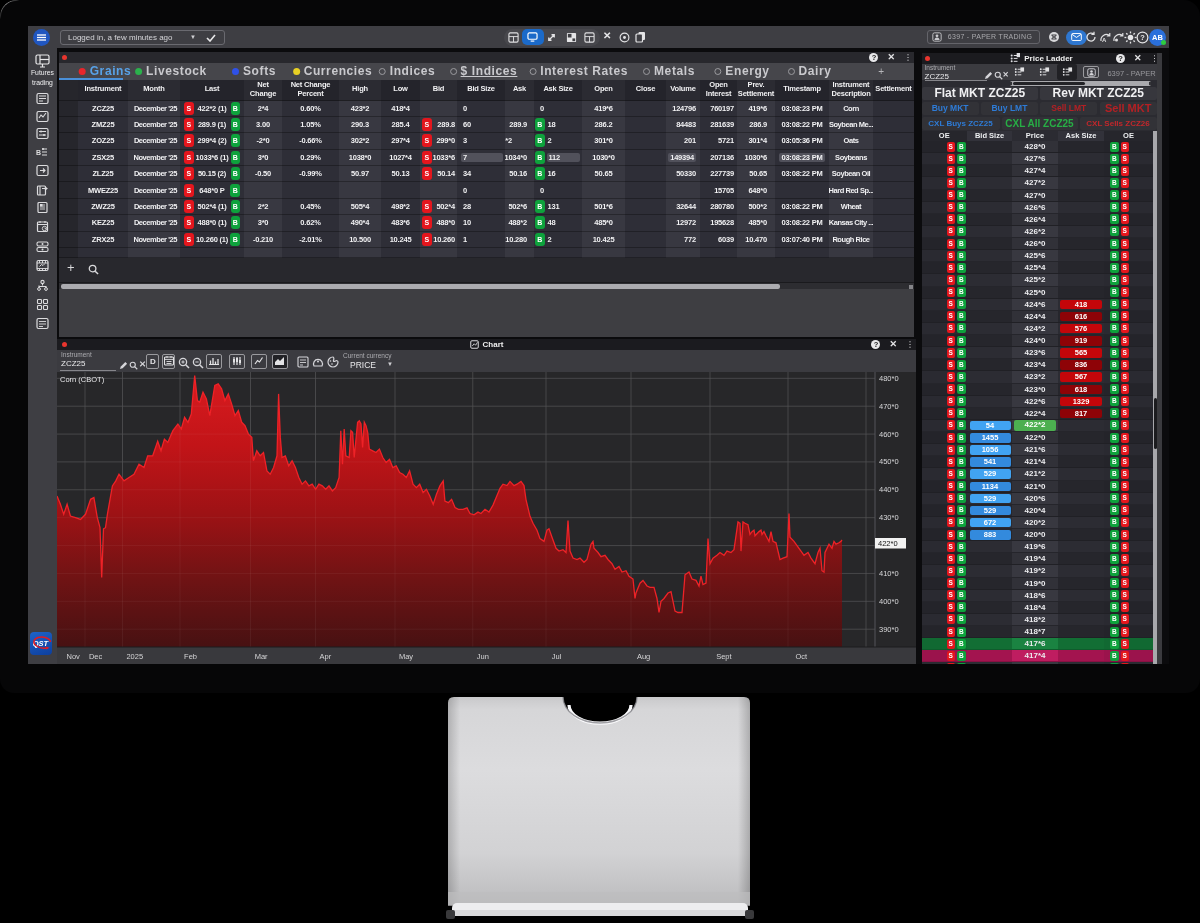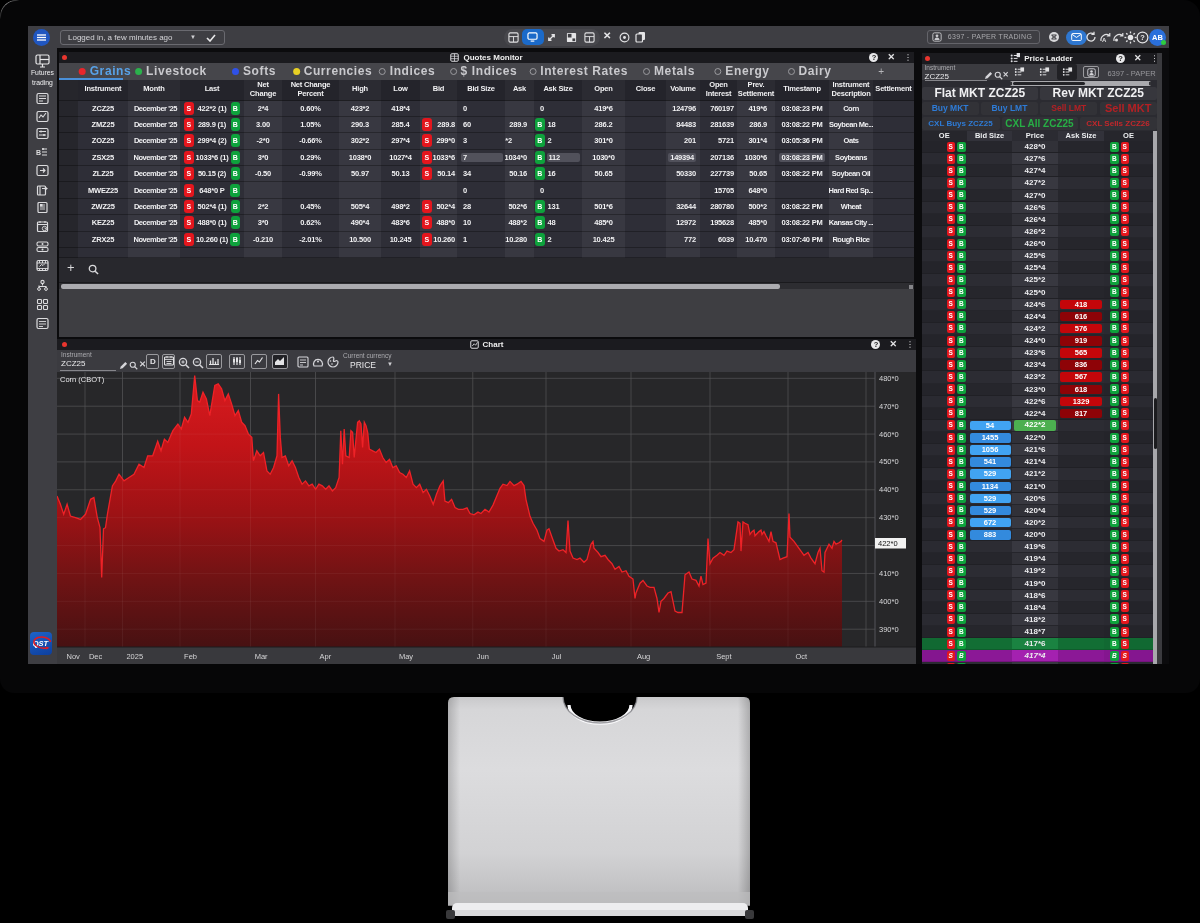--- a/index.html
+++ b/index.html
@@ -219,37 +219,33 @@
           <path d="M3 4.5 h7 M3 7 h7 M3 9.5 h4" stroke="#dcdcde" stroke-width="0.9"></path>
         </svg>
 <div class="abs" style="left:1.5px;top:584px;width:22px;height:23px;border-radius:4px;background:linear-gradient(160deg,#1e63c8,#0d3f9e);"></div>
 <div class="abs" style="left:1.5px;top:591px;width:22px;text-align:center;color:#fff;font-size:7.5px;font-weight:bold;font-style:italic;letter-spacing:0;">QST</div>
 <svg class="ico" style="left:1.5px;top:584px;" width="23" height="23" viewBox="0 0 23 23">
           <path d="M20.5 10 C20 6 13 4 8 5.5 C3.5 7 2.5 11 6 13.5 C9 15.8 13.5 16.6 16.5 16" stroke="#e01b23" stroke-width="1.5" fill="none"></path>
           <path d="M15.9 14.4 L19.6 15.7 L16.2 17.6 Z" fill="#e01b23"></path>
         </svg>
 </div>
       <div class="panel" style="left:31px;top:26px;width:855px;height:285px;background:#28282d;">
-<div class="ptitle"><svg style="display:inline-block;vertical-align:-2px;margin-right:4px;" width="9" height="9" viewBox="0 0 12 12">
-            <rect x="1" y="1" width="10" height="10" rx="1.5" fill="none" stroke="#dedee2" stroke-width="1.3"></rect>
-            <path d="M1 4.3 h10 M1 7.6 h10 M6 1 v10" stroke="#dedee2" stroke-width="1"></path>
-          </svg>Quotes Monitor</div>
 <div class="reddot" style="left:3px;top:3px;"></div>
 <div class="ticon" style="right:2px;top:1px;">
           <div class="qmark">?</div>
           <div class="xbt">✕</div>
           <div class="dots">⋮</div>
         </div>
 <div class="abs" style="left:0;top:11px;width:855px;height:16.5px;background:#46464b;">
 <div class="tab" style="left:46.0px;transform:translateX(-50%);color:#58a2e8;"><span class="tdot" style="background:#e8252b;"></span>Grains</div>
 <div class="tab" style="left:112.0px;transform:translateX(-50%);color:#c9c9cd;"><span class="tdot" style="background:#2bb24c;"></span>Livestock</div>
 <div class="tab" style="left:195.0px;transform:translateX(-50%);color:#c9c9cd;"><span class="tdot" style="background:#2f51e8;"></span>Softs</div>
 <div class="tab" style="left:273.5px;transform:translateX(-50%);color:#c9c9cd;"><span class="tdot" style="background:#e8d024;"></span>Currencies</div>
 <div class="tab" style="left:348.0px;transform:translateX(-50%);color:#c9c9cd;"><span class="tdot" style="border:1px solid #9a9a9e;"></span>Indices</div>
-<div class="tab" style="left:424.5px;transform:translateX(-50%);color:#c9c9cd;"><span class="tdot" style="border:1px solid #9a9a9e;"></span>$ Indices</div>
+<div class="tab" style="left:424.5px;transform:translateX(-50%);color:#c9c9cd;text-decoration:underline;"><span class="tdot" style="border:1px solid #9a9a9e;"></span>$ Indices</div>
 <div class="tab" style="left:519.6px;transform:translateX(-50%);color:#c9c9cd;"><span class="tdot" style="border:1px solid #9a9a9e;"></span>Interest Rates</div>
 <div class="tab" style="left:610.0px;transform:translateX(-50%);color:#c9c9cd;"><span class="tdot" style="border:1px solid #9a9a9e;"></span>Metals</div>
 <div class="tab" style="left:683.0px;transform:translateX(-50%);color:#c9c9cd;"><span class="tdot" style="border:1px solid #9a9a9e;"></span>Energy</div>
 <div class="tab" style="left:750.5px;transform:translateX(-50%);color:#c9c9cd;"><span class="tdot" style="border:1px solid #9a9a9e;"></span>Dairy</div>
 <div class="abs" style="right:30px;top:3px;color:#b6b6ba;font-size:10px;">+</div>
 <div class="abs" style="left:0;bottom:0;width:64px;height:2px;background:#4a90d9;"></div>
 </div>
 <div class="abs" style="left:0;top:27.5px;width:855px;height:21px;display:flex;">
 <div class="qc ch" style="width:19px;font-size:7.5px;line-height:8.5px;text-align:center;"></div>
 <div class="qc hd" style="width:50px;font-size:7.5px;line-height:8.5px;text-align:center;">Instrument</div>
@@ -1441,21 +1437,21 @@
               <span class="sb" style="background:#0ea23c;">B</span>
             </div>
 <div class="lc" style="width:45px;background:rgba(0,0,0,.14);"></div>
 <div class="lc" style="width:46px;background:rgba(255,255,255,.025);">417*6</div>
 <div class="lc" style="width:46px;background:rgba(0,0,0,.14);"></div>
 <div class="lc" style="width:49px;background:rgba(0,0,0,.18);justify-content:flex-start;padding-left:6px;gap:2px;">
               <span class="sb" style="background:#0ea23c;">B</span>
               <span class="sb" style="background:#e4161d;">S</span>
             </div>
 </div>
-<div class="lrow" style="background:#a21caf;font-style:italic;">
+<div class="lrow" style="background:#be185d;">
 <div class="lc" style="width:45.5px;background:rgba(0,0,0,.18);justify-content:flex-end;padding-right:1.5px;gap:2px;">
               <span class="sb" style="background:#e4161d;">S</span>
               <span class="sb" style="background:#0ea23c;">B</span>
             </div>
 <div class="lc" style="width:45px;background:rgba(0,0,0,.14);"></div>
 <div class="lc" style="width:46px;background:rgba(255,255,255,.025);">417*4</div>
 <div class="lc" style="width:46px;background:rgba(0,0,0,.14);"></div>
 <div class="lc" style="width:49px;background:rgba(0,0,0,.18);justify-content:flex-start;padding-left:6px;gap:2px;">
               <span class="sb" style="background:#0ea23c;">B</span>
               <span class="sb" style="background:#e4161d;">S</span>

